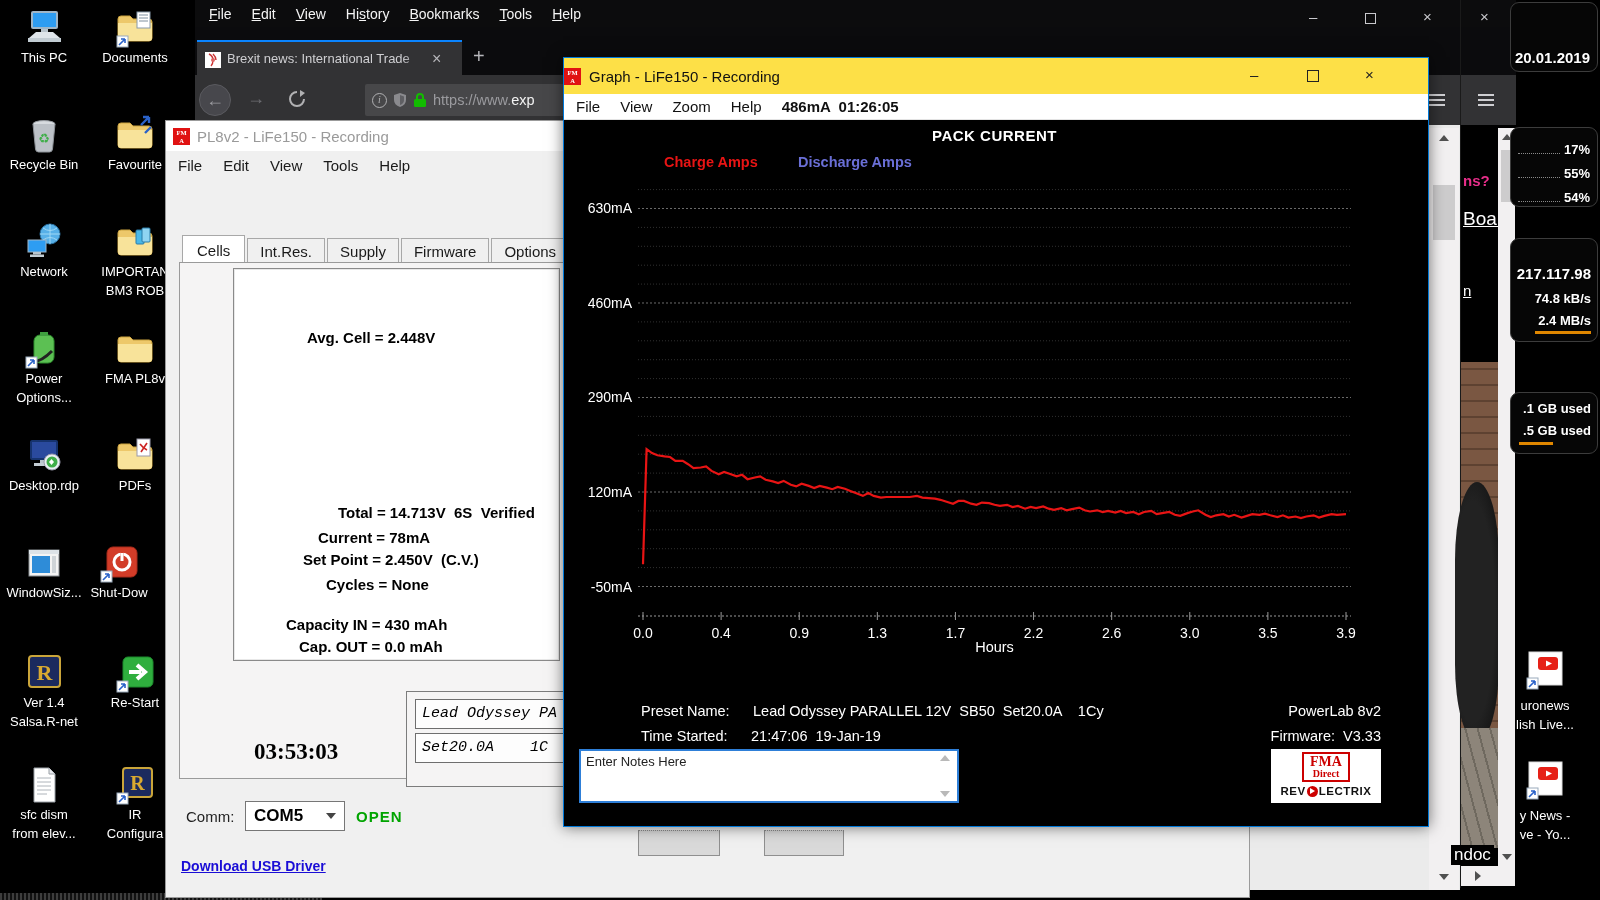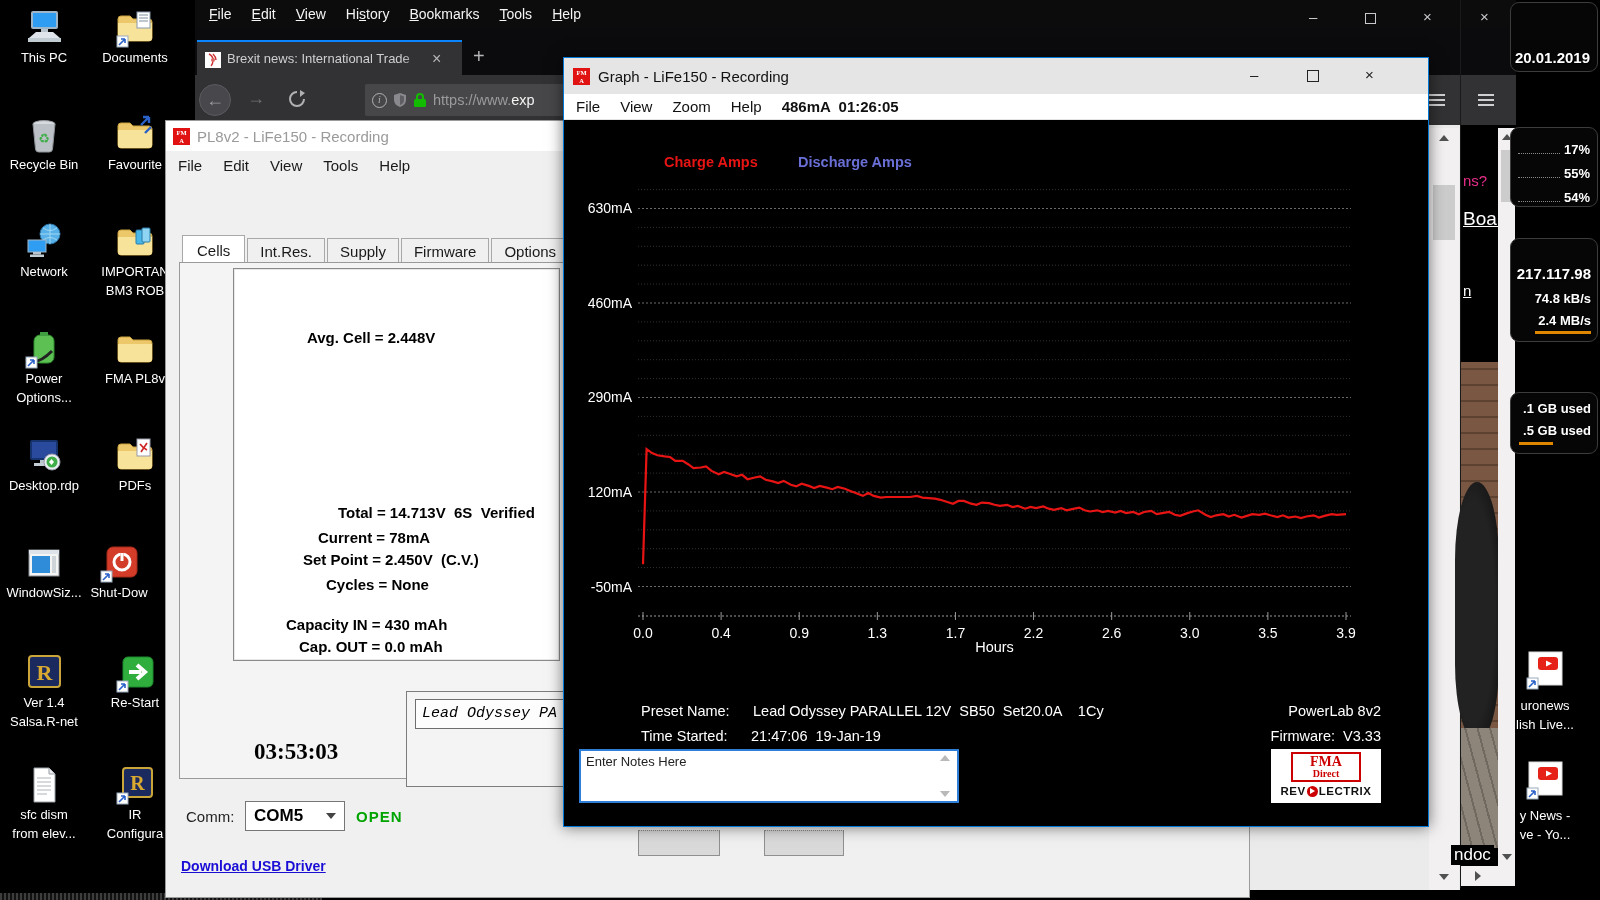--- a/index.html
+++ b/index.html
@@ -40,21 +40,21 @@
   .tri { width:0; height:0; position:absolute; }
   .tri.up   { border-left:5px solid transparent; border-right:5px solid transparent; border-bottom:6px solid #505050; }
   .tri.down { border-left:5px solid transparent; border-right:5px solid transparent; border-top:6px solid #505050; }
   .tri.right{ border-top:5px solid transparent; border-bottom:5px solid transparent; border-left:6px solid #505050; }
 
   
   #ff2 { left:1460px; top:0; width:56px; height:888px; background:#000; border-left:1px solid #1a1a1a; z-index:3; }
   #ff2 .chrome1 { left:0; top:0; width:100%; height:27px; background:#0c0c0d; }
   #ff2 .chrome2 { left:0; top:27px; width:100%; height:48px; background:#0b0b0d; }
   #ff2 .chrome3 { left:0; top:75px; width:100%; height:50px; background:#323234; }
-  #ff2-headline { color:#e82e8a; font-size:15px; font-weight:normal; }
+  #ff2-headline { color:#e82e8a; font-size:15px; font-weight:bold; }
   .whitelink { color:#fff; text-decoration:underline; }
   #photo { left:0; top:362px; width:38px; height:486px;
     background:
       linear-gradient(180deg, rgba(0,0,0,0) 0%, rgba(0,0,0,0) 100%),
       repeating-linear-gradient(0deg, #7a5742 0 14px, #5e4231 14px 16px),
       #7a5742; }
   #photo .wheel { position:absolute; left:-6px; top:120px; width:44px; height:260px; background:radial-gradient(ellipse at 40% 50%, #222 60%, #0c0c0c 100%); border-radius:50% / 30%; }
   #photo .pave { position:absolute; left:0; bottom:0; width:100%; height:120px; background:repeating-linear-gradient(75deg, #8d857a 0 10px, #6f695f 10px 12px); }
 
   
@@ -83,39 +83,39 @@
   #comm-label { font-size:15px; color:#222; }
   #comm-select { left:79px; top:680px; width:100px; height:30px; background:#fff; border:1px solid #767676; display:flex; align-items:center; justify-content:space-between; padding:0 8px; }
   #comm-select .v { font-weight:bold; font-size:17px; }
   .chev-down { width:0; height:0; border-left:5px solid transparent; border-right:5px solid transparent; border-top:6px solid #444; }
   #comm-open { font-size:15px; font-weight:bold; color:#00a400; letter-spacing:1px; }
   #usb-link { font-size:14px; font-weight:bold; color:#1a0dd6; text-decoration:underline; }
   .graybtn { position:absolute; width:82px; height:26px; background:#d9d9d9; border:1px solid #8f8f8f; border-top-style:dotted; }
 
   
   #graph { left:563px; top:57px; width:866px; height:770px; background:#000; border:1px solid #0078d7; box-shadow:0 0 14px rgba(0,0,0,.55); z-index:8; }
-  #graph-title { left:0; top:0; width:100%; height:36px; background:#e5e5e5; display:flex; align-items:center; padding-left:9px; }
+  #graph-title { left:0; top:0; width:100%; height:36px; background:#fde047; display:flex; align-items:center; }
   #graph-title .t { color:#111; font-size:15px; margin-left:8px; }
   #graph-menu { left:0; top:36px; width:100%; height:26px; background:#fff; display:flex; align-items:center; padding-left:6px; border-bottom:1px solid #e3e3e3; }
   #graph-menu span { color:#111; font-size:15px; padding:0 14px 0 6px; }
   #graph-readout { color:#111; font-size:15px; font-weight:bold; white-space:pre; padding-left:6px; }
   .gwinctl { position:absolute; top:8px; color:#222; font-size:15px; }
   .gsq { width:12px; height:12px; border:1.5px solid #222; display:inline-block; }
   #chart-title { left:74px; top:69px; width:713px; text-align:center; color:#fff; font-size:15px; font-weight:bold; letter-spacing:.5px; }
   .legend { position:absolute; top:96px; font-size:14.5px; font-weight:bold; }
   #chart-svg { position:absolute; left:0; top:62px; }
   #hours-lbl { left:74px; top:581px; width:713px; text-align:center; color:#fff; font-size:14.5px; }
   .gfoot { position:absolute; color:#fff; font-size:14.5px; white-space:pre; }
   #notes { left:15px; top:691px; width:380px; height:54px; background:#fff; border:2px solid #2e7fd8; color:#222; font-size:13px; padding:3px 20px 0 5px; }
   #notes-sb { position:absolute; left:371px; top:693px; width:20px; height:50px; }
   .ntri { position:absolute; left:5px; width:0; height:0; border-left:5px solid transparent; border-right:5px solid transparent; }
   .ntri.up { border-bottom:6px solid #b9b9b9; top:4px; }
   .ntri.dn { border-top:6px solid #b9b9b9; bottom:4px; }
   #fma-logo { left:707px; top:691px; width:110px; height:54px; background:#fff; padding-top:3px; }
-  #fma-logo .box { width:70px; margin:0 auto; border:2px solid #c00; text-align:center; font-family:"Liberation Serif",serif; font-weight:bold; color:#c00; line-height:1; padding:1px 0; }
+  #fma-logo .box { width:48px; margin:0 auto; border:2px solid #c00; text-align:center; font-family:"Liberation Serif",serif; font-weight:bold; color:#c00; line-height:1; padding:1px 0; }
   #fma-logo .box .l1 { font-size:14px; }
   #fma-logo .box .l2 { font-size:10px; }
   #fma-logo .rev { text-align:center; font-size:11.5px; font-weight:bold; color:#111; margin-top:3px; letter-spacing:.5px; display:flex; align-items:center; justify-content:center; }
   .revdot { width:11px; height:11px; background:#c00; border-radius:50%; display:inline-flex; align-items:center; justify-content:center; margin:0 1px; }
   .revdot:after { content:""; width:0; height:0; border-top:3px solid transparent; border-bottom:3px solid transparent; border-left:5px solid #fff; margin-left:1px; }
 
   #ndoc-cap { left:1451px; top:845px; background:#000; color:#fff; font-size:17px; padding:0 3px; z-index:6; }
   #bottom-strip { left:0px; top:893px; width:322px; height:7px; background:repeating-linear-gradient(90deg,#3d3d3d 0 2px,#111 2px 4px); z-index:1; }
 </style>
 </head>
@@ -450,20 +450,21 @@
     <div class="reading" style="left:152px; top:408px">Current = 78mA</div>
     <div class="reading" style="left:137px; top:430px">Set Point = 2.450V  (C.V.)</div>
     <div class="reading" style="left:160px; top:455px">Cycles = None</div>
     <div class="reading" style="left:120px; top:495px">Capacity IN = 430 mAh</div>
     <div class="reading" style="left:133px; top:517px">Cap. OUT = 0.0 mAh</div>
 
     <div class="abs" id="pl8-timer" style="left:88px; top:618px">03:53:03</div>
 
     <div class="abs" id="preset-box">
       <div class="preset-row" style="top:7px">Lead Odyssey PA</div>
+      <div class="preset-row" style="top:41px">Set20.0A    1C</div>
     </div>
 
     <div class="abs" id="comm-label" style="left:20px; top:687px">Comm:</div>
     <div class="abs" id="comm-select">
       <span class="v">COM5</span>
       <span class="chev-down"></span>
     </div>
     <div class="abs" id="comm-open" style="left:190px; top:687px">OPEN</div>
     <a class="abs" id="usb-link" style="left:15px; top:737px">Download USB Driver</a>
 
@@ -480,20 +481,21 @@
     <span class="gwinctl" style="left:743px; top:10px"><span class="gsq"></span></span>
     <span class="gwinctl" style="left:801px">×</span>
     <div class="abs" id="graph-menu">
         <span>File</span>
         <span>View</span>
         <span>Zoom</span>
         <span>Help</span>
         <span id="graph-readout">486mA  01:26:05</span>
       </div>
 
+    <div class="abs" id="chart-title">PACK CURRENT</div>
     <div class="legend" style="left: 100px; color: rgb(232, 20, 20);">Charge Amps</div>
     <div class="legend" style="left: 234px; color: rgb(106, 111, 214);">Discharge Amps</div>
     <svg id="chart-svg" width="866" height="520">
         <line x1="74" y1="447.6024" x2="787" y2="447.6024" stroke="#303030" stroke-dasharray="1,2" stroke-width="1"></line>
         <line x1="74" y1="428.7018" x2="787" y2="428.7018" stroke="#303030" stroke-dasharray="1,2" stroke-width="1"></line>
         <line x1="74" y1="409.8012" x2="787" y2="409.8012" stroke="#303030" stroke-dasharray="1,2" stroke-width="1"></line>
         <line x1="74" y1="390.9006" x2="787" y2="390.9006" stroke="#303030" stroke-dasharray="1,2" stroke-width="1"></line>
         <line x1="74" y1="353.0994" x2="787" y2="353.0994" stroke="#303030" stroke-dasharray="1,2" stroke-width="1"></line>
         <line x1="74" y1="334.1988" x2="787" y2="334.1988" stroke="#303030" stroke-dasharray="1,2" stroke-width="1"></line>
         <line x1="74" y1="315.2982" x2="787" y2="315.2982" stroke="#303030" stroke-dasharray="1,2" stroke-width="1"></line>

